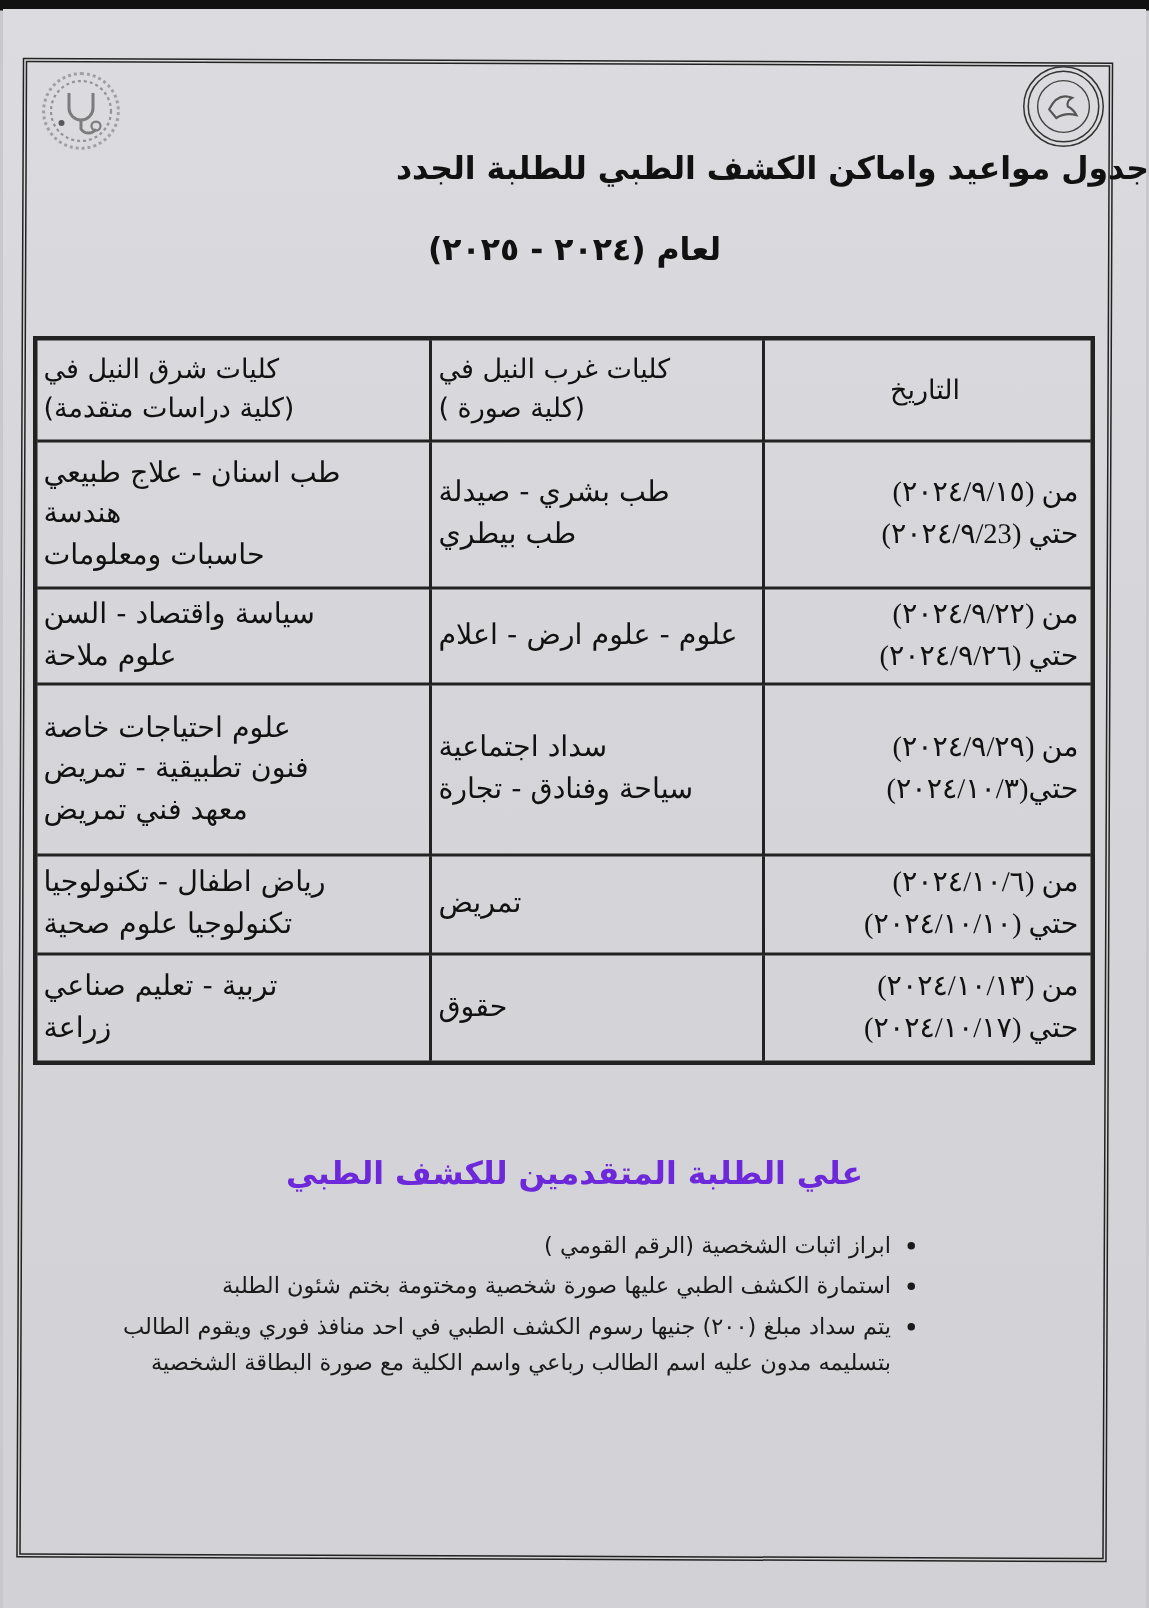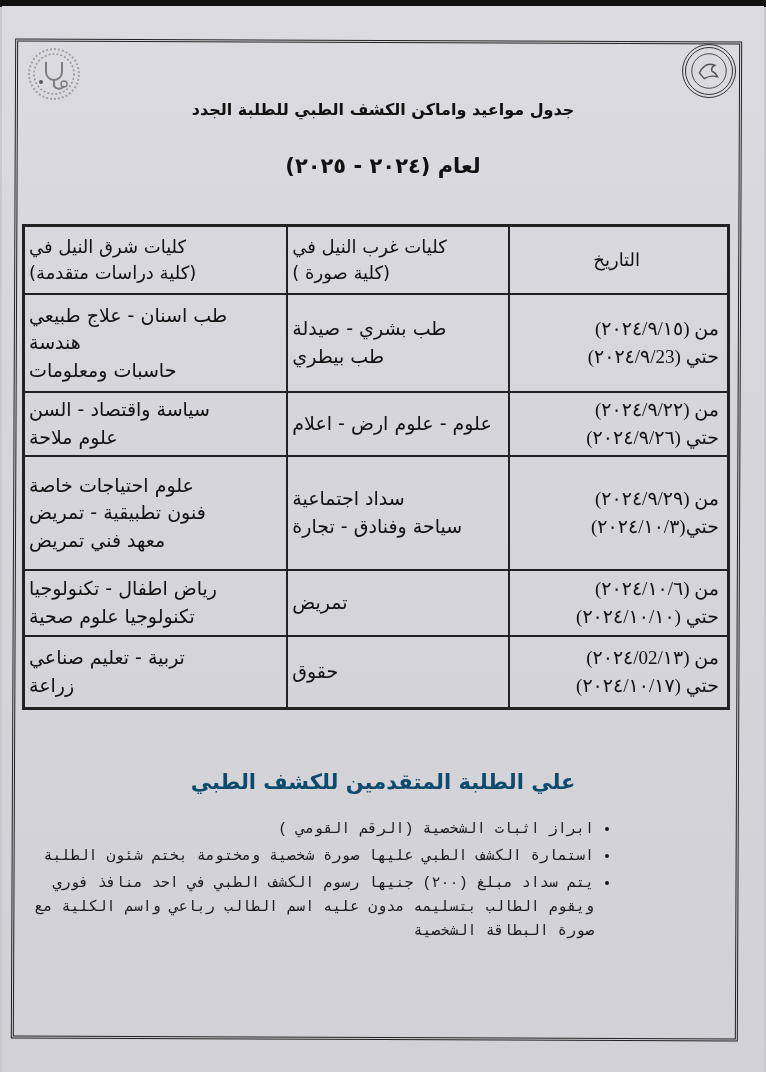--- a/index.html
+++ b/index.html
@@ -21,21 +21,21 @@
     transform: rotate(0.25deg);
   }
   .logo { position: absolute; width: 48px; height: 48px; border-radius: 50%; }
   .logo-left { left: 28px; top: 48px; border: 2px dotted #888; opacity: 0.7; }
   .logo-right { left: 682px; top: 44px; border: 4px double #333; width: 46px; height: 46px; }
   .logo svg { width: 100%; height: 100%; }
   .title {
     position: absolute; left: 0; width: 766px; text-align: center;
     direction: rtl; color: #111; font-weight: bold;
   }
-  .t1 { top: 100px; font-size: 16px; }
+  .t1 { top: 100px; font-size: 21px; text-align: right; }
   .t2 { top: 142px; font-size: 21px; margin-top: 12px; }
   table.sched {
     position: absolute; left: 22px; top: 224px; width: 708px;
     border-collapse: collapse; direction: rtl;
     border: 3px solid #222;
   }
   table.sched td, table.sched th {
     border: 2px solid #222;
     text-align: left; vertical-align: middle;
     color: #111; font-size: 19px; line-height: 1.45;
@@ -48,28 +48,28 @@
   .col-east { width: 270px; }
   .r1 td { height: 92px; }
   .r2 td { height: 58px; }
   .r3 td { height: 108px; }
   .r4 td { height: 60px; }
   .r5 td { height: 66px; }
   .r6 td { height: 68px; }
   .line { display: block; }
   .notes-title {
     position: absolute; top: 770px; left: 0; width: 766px; text-align: center;
-    direction: rtl; font-size: 21px; font-weight: bold; color: #0c4a6e;
+    direction: rtl; font-size: 21px; font-weight: bold; color: #6d28d9;
   }
   ul.notes {
     position: absolute; top: 818px; right: 150px; width: 560px;
     direction: rtl; margin: 0; padding: 0 22px 0 0;
     font-size: 15px; color: #1a1a1a; line-height: 1.6;
   }
-  ul.notes li { margin-bottom: 3px; font-family: Liberation Mono, monospace; }
+  ul.notes li { margin-bottom: 3px; }
 </style>
 </head>
 <body>
 
 <div class="topbar"></div>
 <div class="paper"></div>
 <div class="frame"></div>
 
 <div class="logo logo-left">
   <svg viewBox="0 0 48 48">
@@ -158,21 +158,21 @@
       <td>
         <span class="line">تمريض</span>
       </td>
       <td>
         <span class="line">رياض اطفال - تكنولوجيا</span>
         <span class="line">تكنولوجيا علوم صحية</span>
       </td>
     </tr>
     <tr class="r5">
       <td class="col-date">
-        <span class="line">من (٢٠٢٤/02/١٣)</span>
+        <span class="line">من (٢٠٢٤/١٠/١٣)</span>
         <span class="line">حتي (٢٠٢٤/١٠/١٧)</span>
       </td>
       <td>
         <span class="line">حقوق</span>
       </td>
       <td>
         <span class="line">تربية - تعليم صناعي</span>
         <span class="line">زراعة</span>
       </td>
     </tr>

